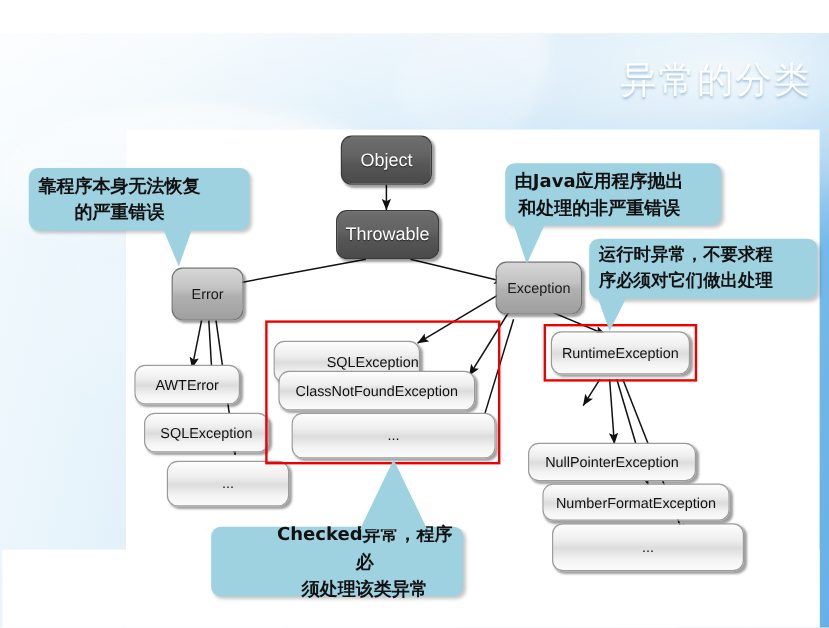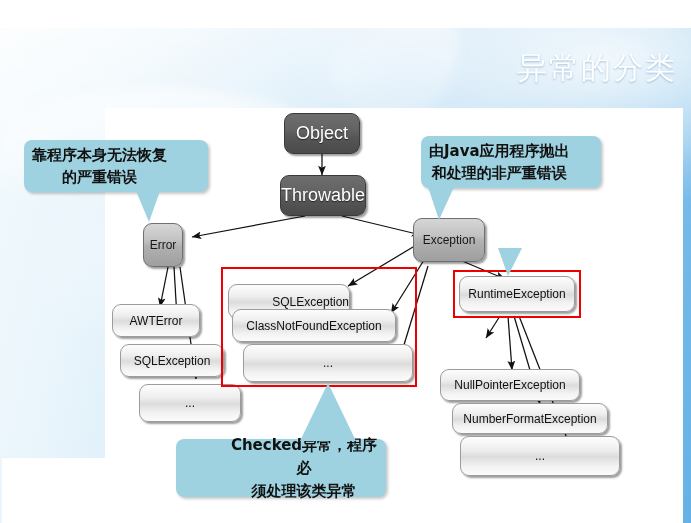--- a/index.html
+++ b/index.html
@@ -58,21 +58,21 @@
     border-radius:9px;
     display:flex;align-items:center;justify-content:center;
     font-size:12px;color:#1a1a1a;white-space:nowrap;
     box-shadow:2px 2px 2px rgba(0,0,0,.38);
     z-index:6;
   }
   .dark{
     background:linear-gradient(180deg,#6e6e6e 0%,#636363 40%,#565656 60%,#4a4a4a 100%);
     border:1px solid #3a3a3a;color:#ffffff;
     text-shadow:0 1px 1px rgba(0,0,0,.6);
-    font-size:18px;
+    font-size:15px;
   }
   .mid{
     background:linear-gradient(180deg,#d6d6d6 0%,#c3c3c3 38%,#b0b0b0 54%,#9f9f9f 100%);
     border:1px solid #6f6f6f;color:#181818;
   }
   .light{
     background:linear-gradient(180deg,#fdfdfd 0%,#eeeeee 34%,#dcdcdc 52%,#f3f3f3 78%,#fbfbfb 100%);
     border:1px solid #9b9b9b;color:#111111;
   }
 
@@ -140,21 +140,21 @@
     </g>
   </svg>
 
   <div class="node dark" style="left:284px;top:85px;width:76px;height:41px;">
       <span>Object</span>
     </div>
   <div class="node dark" style="left:280px;top:147px;width:86px;height:41px;">
       <span>Throwable</span>
     </div>
 
-  <div class="node mid" style="left:143px;top:195px;width:40px;height:44px;">
+  <div class="node mid" style="left:143px;top:195px;width:60px;height:44px;">
       <span>Error</span>
     </div>
   <div class="node mid" style="left:413px;top:190px;width:72px;height:44px;">
       <span>Exception</span>
     </div>
 
   <div class="node light" style="left:112px;top:276px;width:88px;height:33px;">
       <span>AWTError</span>
     </div>
   <div class="node light" style="left:120px;top:316px;width:104px;height:33px;">
@@ -199,20 +199,26 @@
   <div class="tail" style="left:136px;top:163px;border-left:13px solid transparent;border-right:11px solid transparent;border-top:31px solid #9ed2e0;"></div>
 
   <div class="callout" style="left:421px;top:108px;width:180px;height:52px;font-size:15px;line-height:22px;">
     <span class="txt">
       <span>由Java应用程序抛出</span><br>
       <span>和处理的非严重错误</span>
     </span>
   </div>
   <div class="tail" style="left:428px;top:159px;border-left:11px solid transparent;border-right:15px solid transparent;border-top:33px solid #9ed2e0;"></div>
 
+  <div class="callout" style="left:491px;top:171px;width:190px;height:50px;font-size:14.5px;line-height:21px;">
+    <span class="txt">
+      <span>运行时异常，不要求程</span><br>
+      <span>序必须对它们做出处理</span>
+    </span>
+  </div>
   <div class="tail" style="left:498px;top:220px;border-left:10px solid transparent;border-right:14px solid transparent;border-top:28px solid #9ed2e0;"></div>
 
   <div class="callout" style="left:176px;top:411px;width:210px;height:58px;font-size:15px;line-height:23px;padding-left:46px;">
     <span class="txt">
       <span>Checked异常，程序必</span><br>
       <span>须处理该类异常</span>
     </span>
   </div>
   <div class="tail" style="left:300px;top:355px;border-left:28px solid transparent;border-right:28px solid transparent;border-bottom:58px solid #9ed2e0;"></div>
 

